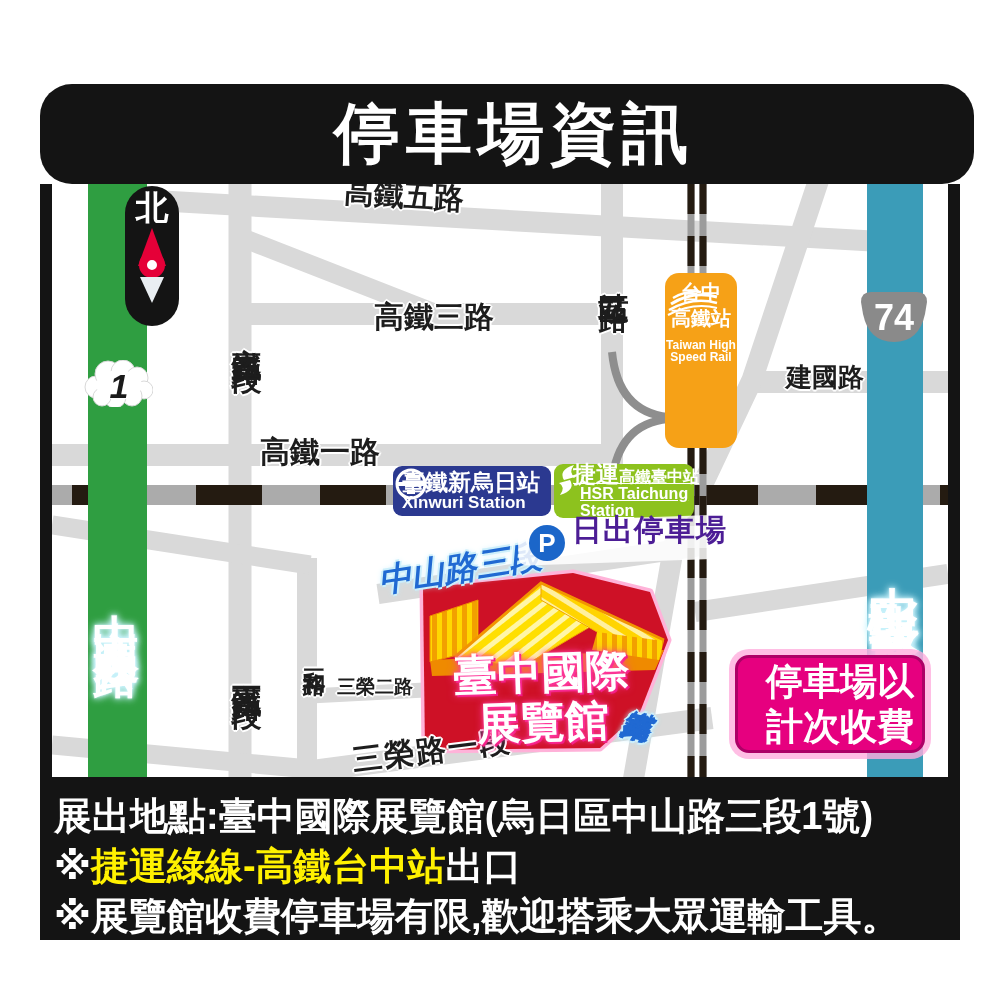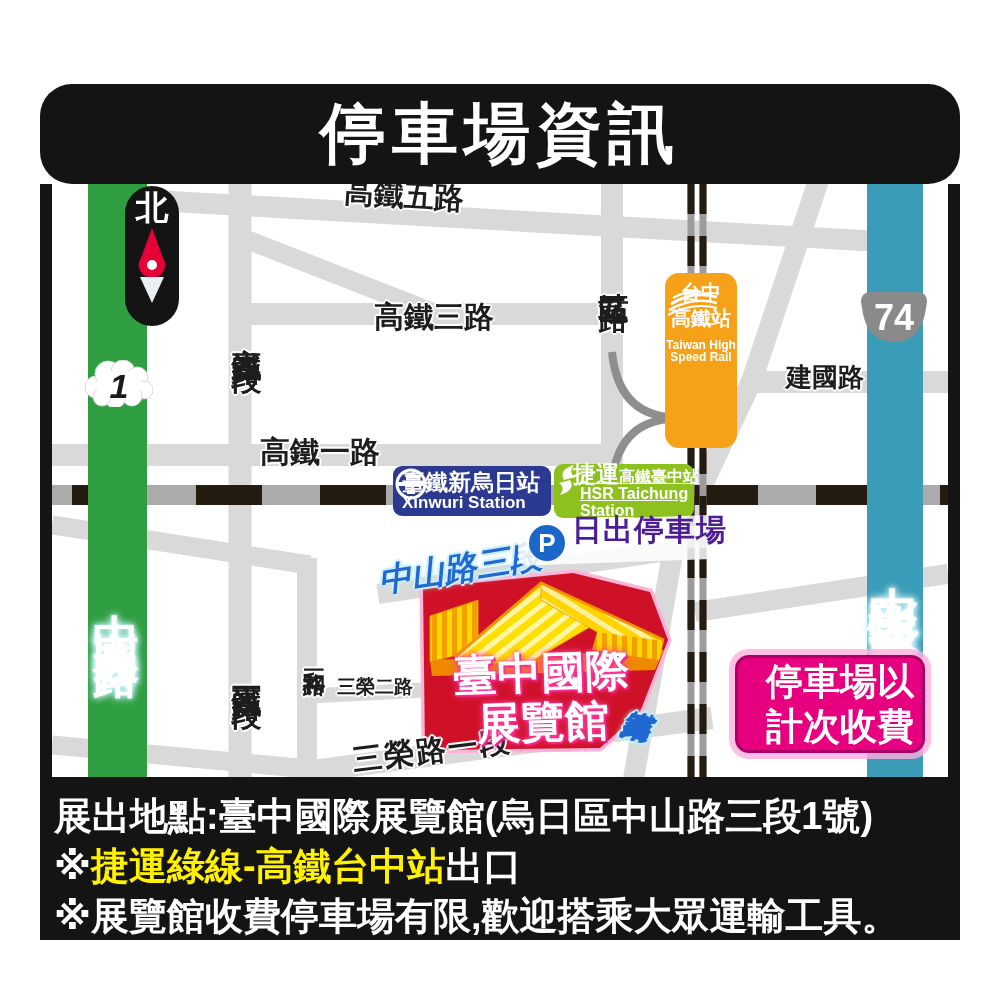--- a/index.html
+++ b/index.html
@@ -1,20 +1,20 @@
 <!DOCTYPE html>
 <html><head>
 <meta charset="utf-8">
 <style>
   html,body{margin:0;padding:0;background:#fff;}
   #canvas{position:relative;width:1000px;height:1000px;background:#fff;overflow:hidden;
           font-family:"Liberation Sans","DejaVu Sans",sans-serif;}
   
   #banner{position:absolute;left:40px;top:84px;width:920px;height:100px;background:#141414;
-          border-radius:32px;display:flex;align-items:center;justify-content:center;}
+          border-radius:32px;display:flex;align-items:center;justify-content:center;padding-left:14px;}
   #banner .t{color:#fff;font-size:66px;font-weight:bold;letter-spacing:6px;}
   
   #frame{position:absolute;left:40px;top:184px;width:920px;height:756px;background:#141414;}
   #map{position:absolute;left:12px;top:0;width:896px;height:593px;background:#fff;overflow:hidden;}
   #map svg{position:absolute;left:0;top:0;}
   
   .rl{position:absolute;font-weight:bold;color:#1d1d1d;white-space:nowrap;
       transform:translate(-50%,-50%);
       text-shadow:-2px 0 #fff,2px 0 #fff,0 -2px #fff,0 2px #fff,-1px -1px #fff,1px 1px #fff,-1px 1px #fff,1px -1px #fff;}
   .vert{writing-mode:vertical-rl;text-orientation:upright;}

